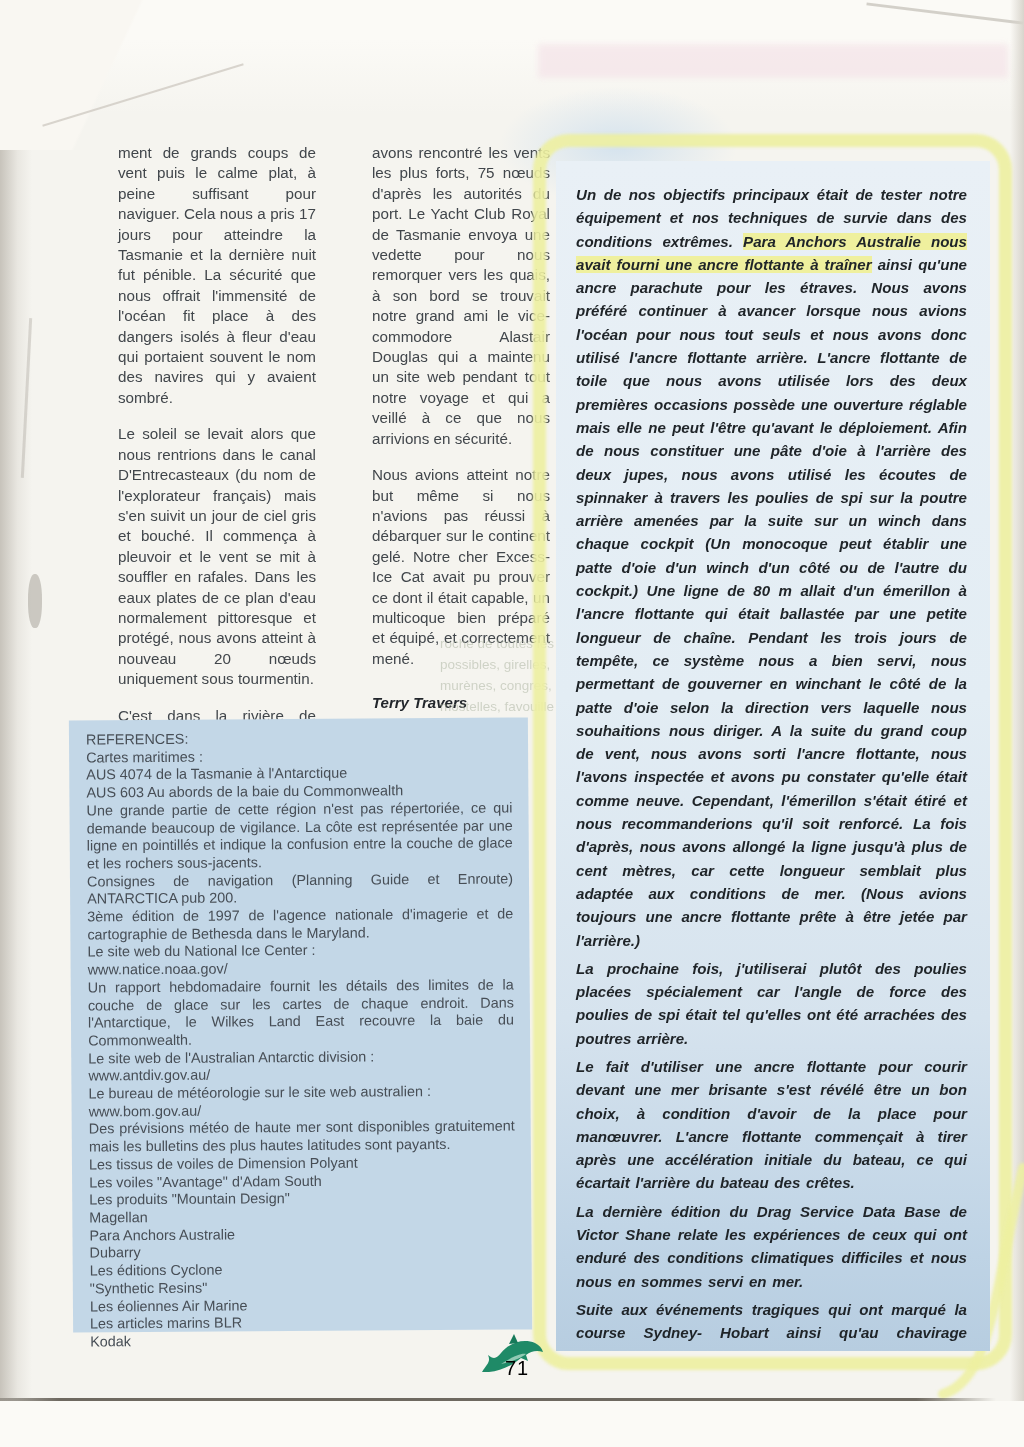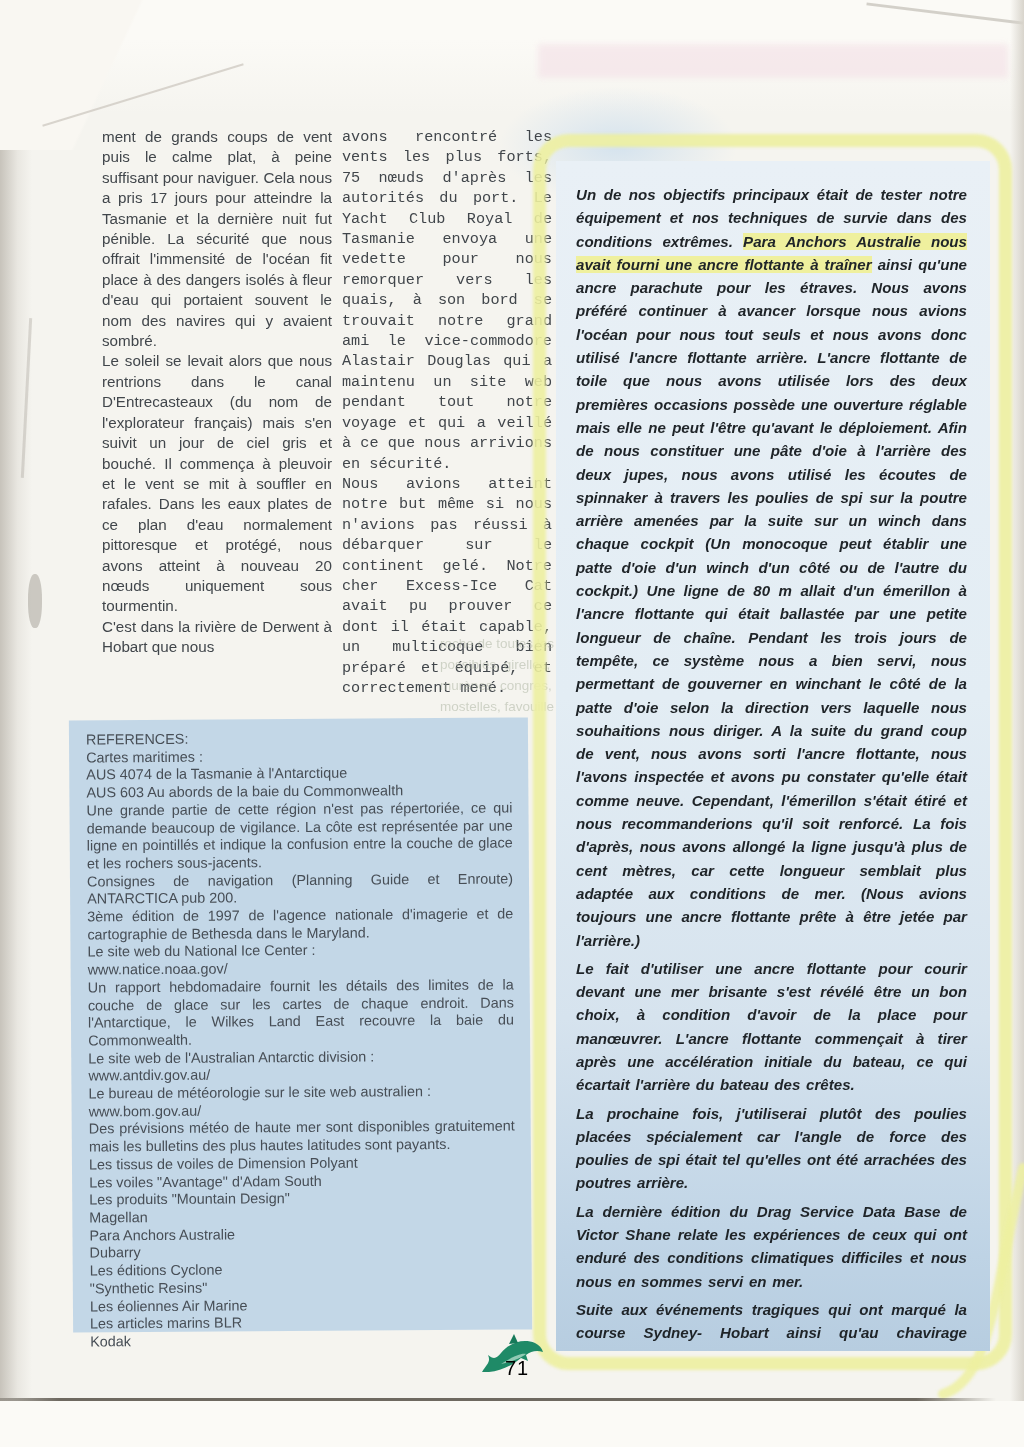--- a/index.html
+++ b/index.html
@@ -21,23 +21,23 @@
   .blob-l{position:absolute;left:28px;top:574px;width:14px;height:54px;background:#8d887e;opacity:.4;border-radius:45%;}
   .crease-tr{position:absolute;left:866px;top:12px;width:158px;height:3px;background:#c6c2ba;transform:rotate(7deg);opacity:.75;}
   .right-shade{position:absolute;right:0;top:0;width:14px;height:1447px;
                background:linear-gradient(270deg,#d8d4cc,rgba(216,212,204,0));}
   .bottom-line{position:absolute;left:0;top:1398px;width:996px;height:3px;
                background:linear-gradient(90deg,rgba(110,105,96,.5),#6e6960 6%,#6e6960 92%,rgba(110,105,96,0));}
   .below{position:absolute;left:0;top:1401px;width:1024px;height:46px;background:#fbfaf6;}
 
   
   .col{position:absolute;color:#41464b;font-size:15.2px;line-height:20.4px;text-align:justify;}
-  .col p{margin:0;}
+  .col p{margin:16px;}
   #col1{left:102px;top:127px;width:230px;}
-  #col2{left:342px;top:127px;width:210px;font-family:Liberation Mono, monospace;}
+  #col2{left:356px;top:127px;width:210px;}
   .byline{margin-top:24px !important;text-align:left;font-weight:700;font-style:italic;
           color:#22262b;font-size:15px;}
 
   .ghost{position:absolute;left:440px;top:633px;width:114px;font-size:13.5px;line-height:21px;
          color:#a9b19e;opacity:.5;filter:blur(.5px);}
   .ghost div{white-space:nowrap;overflow:hidden;}
 
   
   .refs{position:absolute;left:71px;top:719px;width:459px;height:612px;background:#c3d7e7;
         box-sizing:border-box;padding:11px 16px 0 17px;transform:rotate(-.4deg);
@@ -95,22 +95,22 @@
   </div>
 
   <div class="marker"></div>
   <svg class="marker-tail" width="92" height="262" viewBox="0 0 92 262">
     <path d="M8 254 C56 240 60 150 88 28" stroke="rgba(237,240,160,.85)" stroke-width="10" fill="none" stroke-linecap="round"></path>
   </svg>
 
   <div class="bluebox">
     <div class="bluebox-inner">
       <p class="sb-p"><span>Un de nos objectifs principaux était de tester notre équipement et nos techniques de survie dans des conditions extrêmes. </span><mark>Para Anchors Australie nous avait fourni une ancre flottante à traîner</mark><span> ainsi qu'une ancre parachute pour les étraves. Nous avons préféré continuer à avancer lorsque nous avions l'océan pour nous tout seuls et nous avons donc utilisé l'ancre flottante arrière. L'ancre flottante de toile que nous avons utilisée lors des deux premières occasions possède une ouverture réglable mais elle ne peut l'être qu'avant le déploiement. Afin de nous constituer une pâte d'oie à l'arrière des deux jupes, nous avons utilisé les écoutes de spinnaker à travers les poulies de spi sur la poutre arrière amenées par la suite sur un winch dans chaque cockpit (Un monocoque peut établir une patte d'oie d'un winch d'un côté ou de l'autre du cockpit.) Une ligne de 80 m allait d'un émerillon à l'ancre flottante qui était ballastée par une petite longueur de chaîne. Pendant les trois jours de tempête, ce système nous a bien servi, nous permettant de gouverner en winchant le côté de la patte d'oie selon la direction vers laquelle nous souhaitions nous diriger. A la suite du grand coup de vent, nous avons sorti l'ancre flottante, nous l'avons inspectée et avons pu constater qu'elle était comme neuve. Cependant, l'émerillon s'était étiré et nous recommanderions qu'il soit renforcé. La fois d'après, nous avons allongé la ligne jusqu'à plus de cent mètres, car cette longueur semblait plus adaptée aux conditions de mer. (Nous avions toujours une ancre flottante prête à être jetée par l'arrière.)</span></p>
+      <p class="sb-p">La prochaine fois, j'utiliserai plutôt des poulies placées spécialement car l'angle de force des poulies de spi était tel qu'elles ont été arrachées des poutres arrière.</p>
       <p class="sb-p">Le fait d'utiliser une ancre flottante pour courir devant une mer brisante s'est révélé être un bon choix, à condition d'avoir de la place pour manœuvrer. L'ancre flottante commençait à tirer après une accélération initiale du bateau, ce qui écartait l'arrière du bateau des crêtes.</p>
-      <p class="sb-p">La prochaine fois, j'utiliserai plutôt des poulies placées spécialement car l'angle de force des poulies de spi était tel qu'elles ont été arrachées des poutres arrière.</p>
       <p class="sb-p">La dernière édition du Drag Service Data Base de Victor Shane relate les expériences de ceux qui ont enduré des conditions climatiques difficiles et nous nous en sommes servi en mer.</p>
       <p class="sb-p">Suite aux événements tragiques qui ont marqué la course Sydney- Hobart ainsi qu'au chavirage d'Isabelle Autissier dans l'océan du Sud, les ancres flottantes pourraient bien faire partie du matériel de sécurité obligatoire à bord des bateaux de course.</p>
     </div>
   </div>
 
   <div class="refs">
     <div class="ln">REFERENCES:</div>
     <div class="ln">Cartes maritimes :</div>
     <div class="ln">AUS 4074 de la Tasmanie à l'Antarctique</div>
     <div class="ln">AUS 603 Au abords de la baie du Commonwealth</div>

